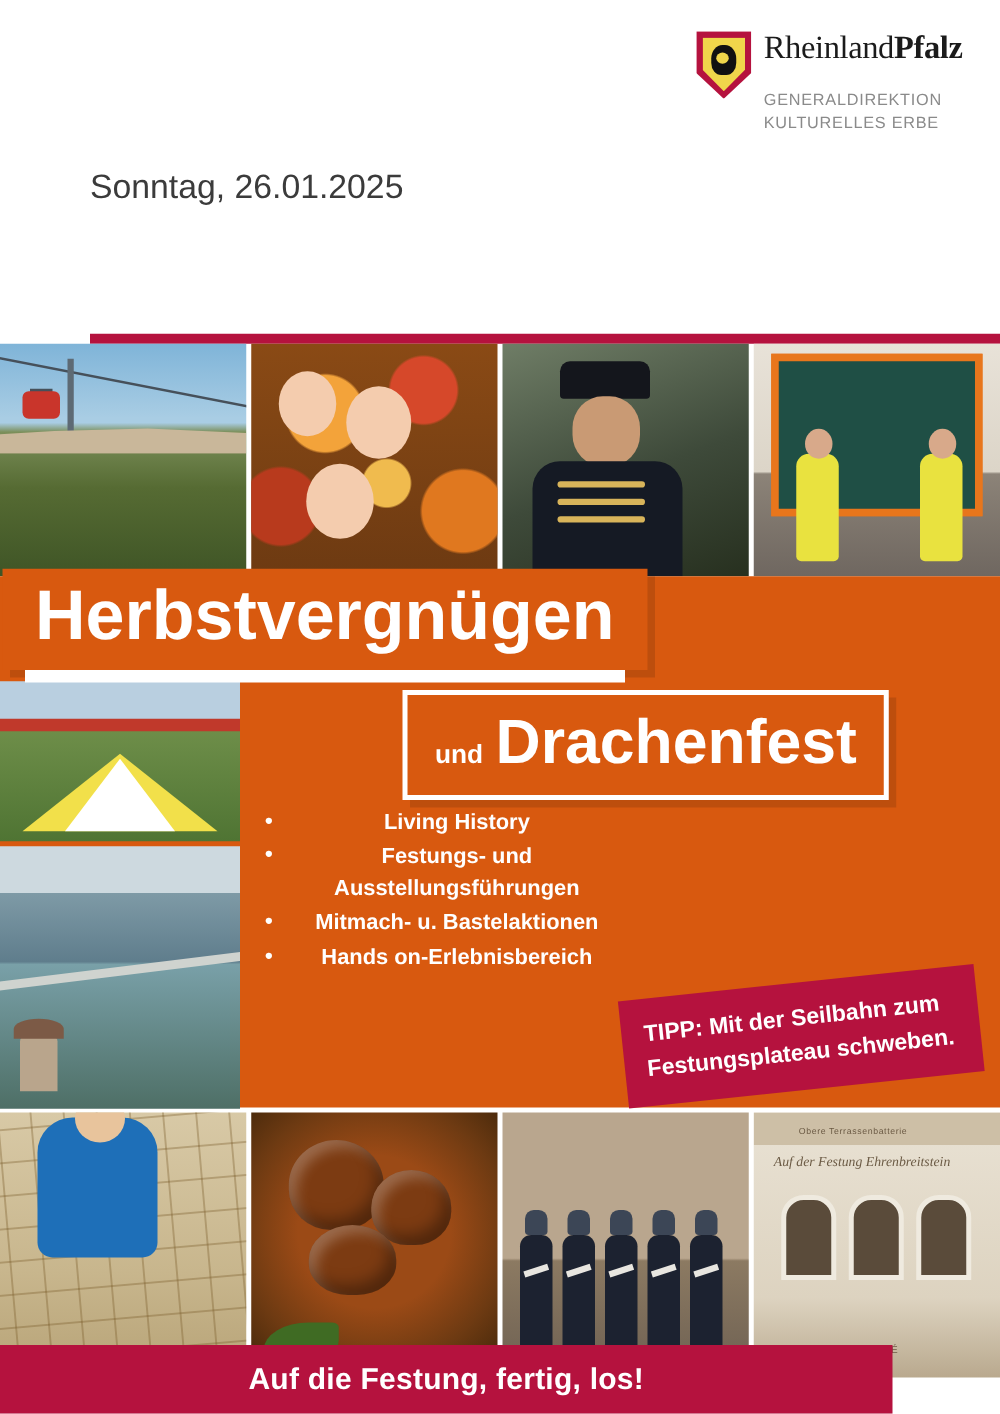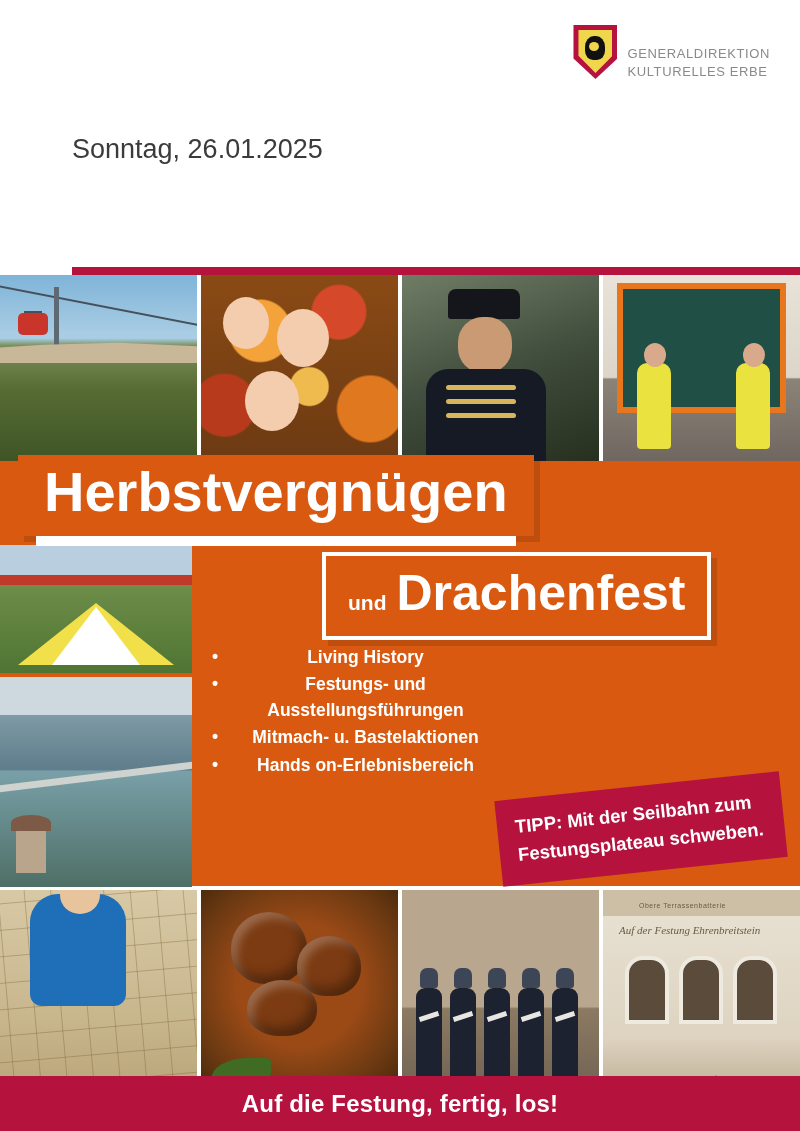--- a/index.html
+++ b/index.html
@@ -288,21 +288,21 @@
   }
   .ph-river .tower:before {
     content:""; position:absolute; left:-5px; top:-14px; width:40px; height:16px;
     background:#7c5a46; border-radius: 50% 50% 0 0;
   }
 
   
   .title-herbst {
     position: absolute;
     top: 455px;
-    left: 18px;
+    left: 2px;
     background: #d8590f;
     padding: 8px 26px 14px 26px;
     box-shadow: 6px 6px 0 rgba(0,0,0,0.12);
   }
   .title-herbst .t {
     font-size: 56px;
     font-weight: bold;
     color: #ffffff;
     line-height: 1.05;
     white-space: nowrap;
@@ -491,21 +491,21 @@
     position: absolute; left: 24px; bottom: 18px;
     font-size: 8px; color: #6b5a44; letter-spacing: 1px;
     white-space: nowrap;
   }
 
   
   .footer {
     position: absolute;
     left: 0;
     top: 1076px;
-    width: 800px;
+    width: 714px;
     height: 55px;
     background: #b5123e;
     display: flex;
     align-items: center;
     justify-content: center;
   }
   .footer .slogan {
     color: #ffffff;
     font-size: 24px;
     font-weight: bold;
@@ -519,20 +519,21 @@
 
   <div class="header">
 
     <div class="logo-block">
       <div class="logo-crest">
         <div class="shield"></div>
         <div class="inner"></div>
         <div class="lion"></div>
       </div>
       <div class="logo-text">
+        <div class="brand"><span>Rheinland</span><span class="b">Pfalz</span></div>
         <div class="sub">
           <div>GENERALDIREKTION</div>
           <div>KULTURELLES ERBE</div>
         </div>
       </div>
     </div>
 
     <div class="date-line">Sonntag, 26.01.2025</div>
 
     <div class="header-rule"></div>

